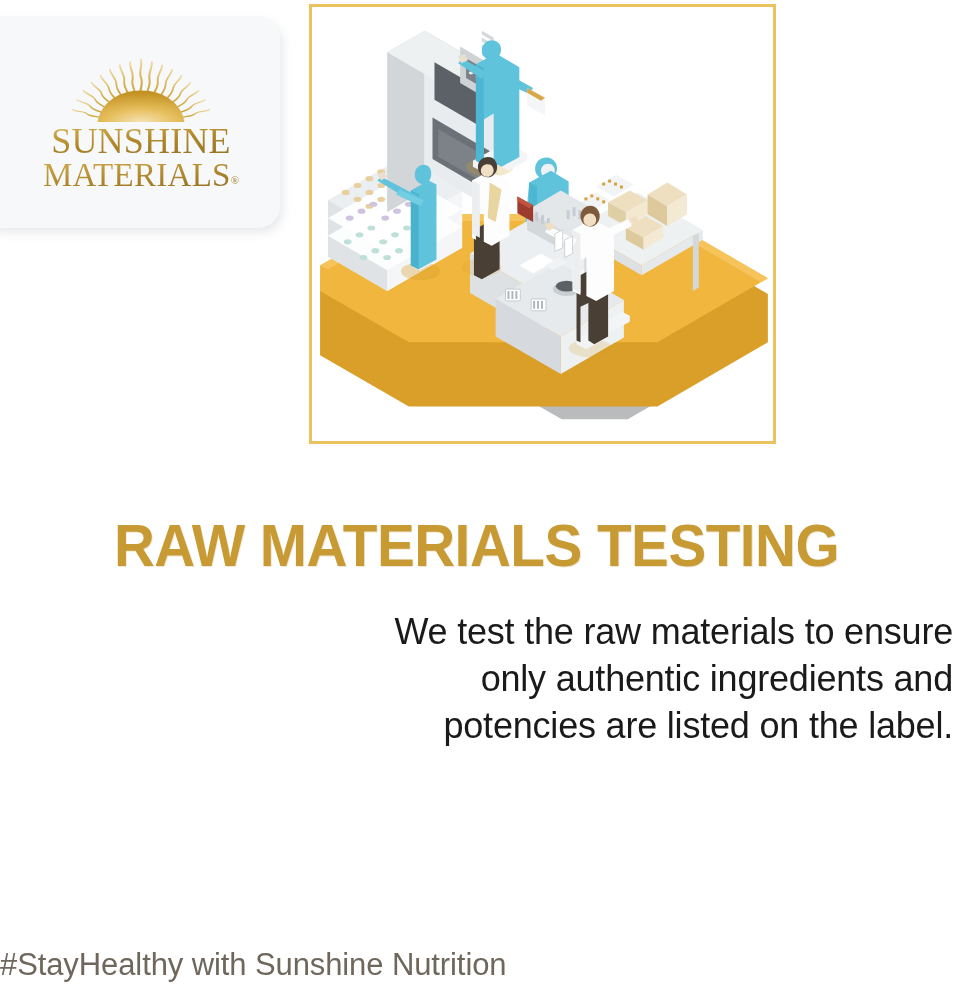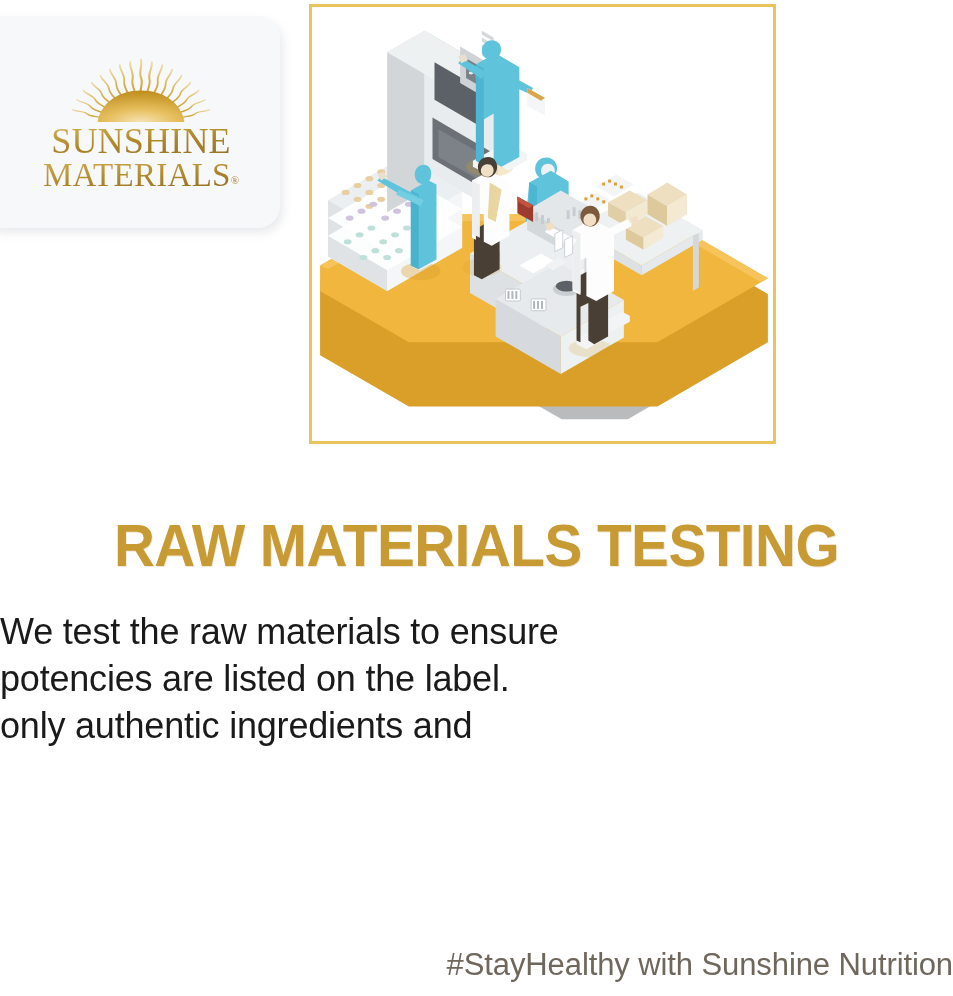--- a/index.html
+++ b/index.html
@@ -113,37 +113,37 @@
     text-shadow: 1px 1px 0 rgba(160,120,40,0.18);
     white-space: nowrap;
   }
 
   
   .body-copy {
     position: absolute;
     left: 0;
     top: 608px;
     width: 953px;
-    text-align: left;
+    text-align: right;
     font-family: "Liberation Sans", sans-serif;
     font-weight: 300;
     font-size: 36px;
     line-height: 47px;
     color: #1a1a1a;
     letter-spacing: -0.2px;
   }
   .body-copy .ln { display: block; }
 
   
   .footer {
     position: absolute;
     left: 0;
     top: 946px;
     width: 953px;
-    text-align: right;
+    text-align: left;
     font-family: "Liberation Sans", sans-serif;
     font-weight: 300;
     font-size: 31px;
     line-height: 38px;
     color: #6f675c;
     letter-spacing: -0.1px;
   }
 </style>
 </head>
 <body>
@@ -444,19 +444,19 @@
         </g>
       </g>
 
     </svg>
   </div>
 
   <h1 class="headline">RAW MATERIALS TESTING</h1>
 
   <div class="body-copy">
     <span class="ln">We test the raw materials to ensure</span>
+    <span class="ln">only authentic ingredients and</span>
     <span class="ln">potencies are listed on the label.</span>
-    <span class="ln">only authentic ingredients and</span>
   </div>
 
   <div class="footer">#StayHealthy with Sunshine Nutrition</div>
 
 </div>
 
 </body></html>

